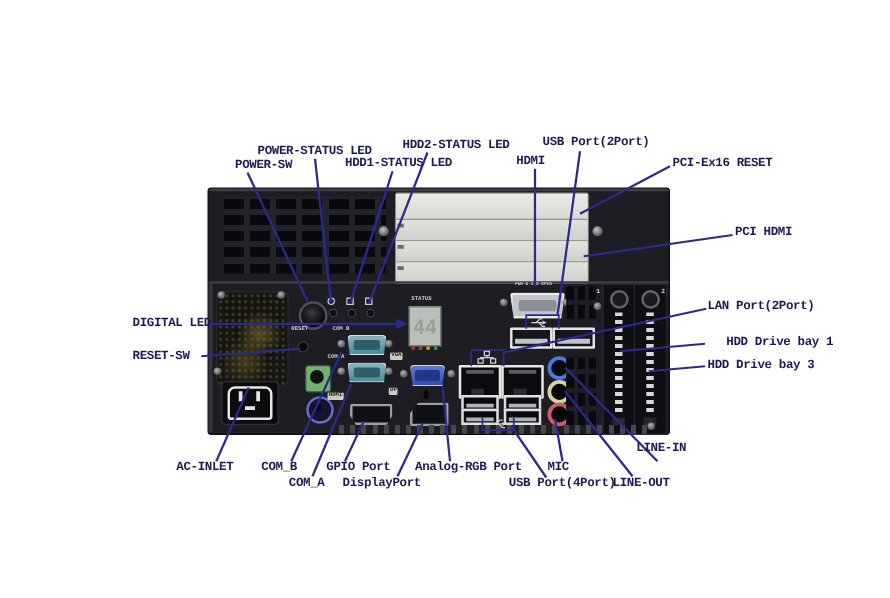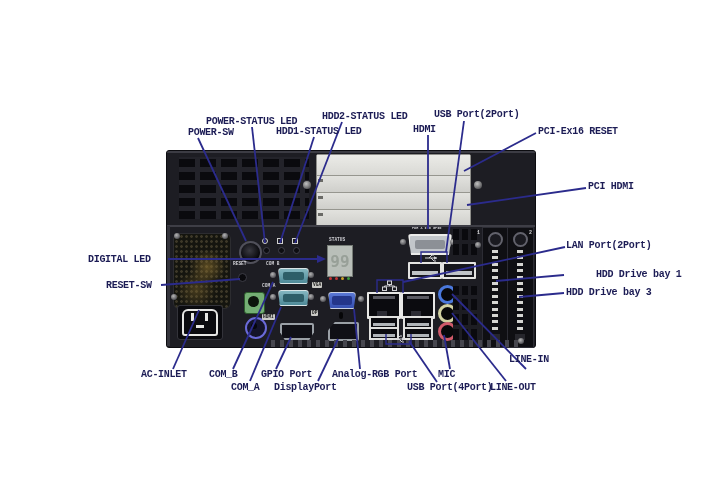--- a/index.html
+++ b/index.html
@@ -146,21 +146,21 @@
     <div class="led-glyph" style="left:95px;top:87px;border-radius:50%"></div>
     <div class="led-glyph" style="left:110px;top:87px"></div>
     <div class="led-glyph" style="left:125px;top:87px"></div>
     <div class="led" style="left:96px;top:96px"></div>
     <div class="led" style="left:111px;top:96px"></div>
     <div class="led" style="left:126px;top:96px"></div>
     <div class="tinytext" style="left:66px;top:110px">RESET</div>
     <div class="reset-btn"></div>
 
     <div class="tinytext" style="left:162px;top:86px">STATUS</div>
-    <div class="seg-display">99</div>
+    <div class="seg-display">44</div>
     <div class="sled" style="left:162px;background:#c23434"></div>
     <div class="sled" style="left:168px;background:#c23434"></div>
     <div class="sled" style="left:174px;background:#caa22a"></div>
     <div class="sled" style="left:180px;background:#3a9a3a"></div>
 
     <div class="tinytext" style="left:99px;top:110px">COM B</div>
     <div class="db9" style="left:111px;top:117px">
         <i></i>
       </div>
     <div class="screw-sm" style="left:103px;top:121px"></div>
@@ -297,23 +297,23 @@
 
   <div class="label" style="left:188px;top:127px">POWER-SW</div>
   <div class="label" style="left:206px;top:116px">POWER-STATUS LED</div>
   <div class="label" style="left:276px;top:126px">HDD1-STATUS LED</div>
   <div class="label" style="left:322px;top:111px">HDD2-STATUS LED</div>
   <div class="label" style="left:434px;top:109px">USB Port(2Port)</div>
   <div class="label" style="left:413px;top:124px">HDMI</div>
   <div class="label" style="left:538px;top:126px">PCI-Ex16 RESET</div>
   <div class="label" style="left:588px;top:181px">PCI HDMI</div>
   <div class="label" style="left:566px;top:240px">LAN Port(2Port)</div>
-  <div class="label" style="left:596px;top:269px">HDD Drive bay 1</div>
+  <div class="label" style="left:581px;top:269px">HDD Drive bay 1</div>
   <div class="label" style="left:566px;top:287px">HDD Drive bay 3</div>
-  <div class="label" style="left:88px;top:254px">DIGITAL LED</div>
+  <div class="label" style="left:106px;top:254px">DIGITAL LED</div>
   <div class="label" style="left:106px;top:280px">RESET-SW</div>
   <div class="label" style="left:141px;top:369px">AC-INLET</div>
   <div class="label" style="left:209px;top:369px">COM_B</div>
   <div class="label" style="left:231px;top:382px">COM_A</div>
   <div class="label" style="left:261px;top:369px">GPIO Port</div>
   <div class="label" style="left:274px;top:382px">DisplayPort</div>
   <div class="label" style="left:332px;top:369px">Analog-RGB Port</div>
   <div class="label" style="left:407px;top:382px">USB Port(4Port)</div>
   <div class="label" style="left:438px;top:369px">MIC</div>
   <div class="label" style="left:490px;top:382px">LINE-OUT</div>

